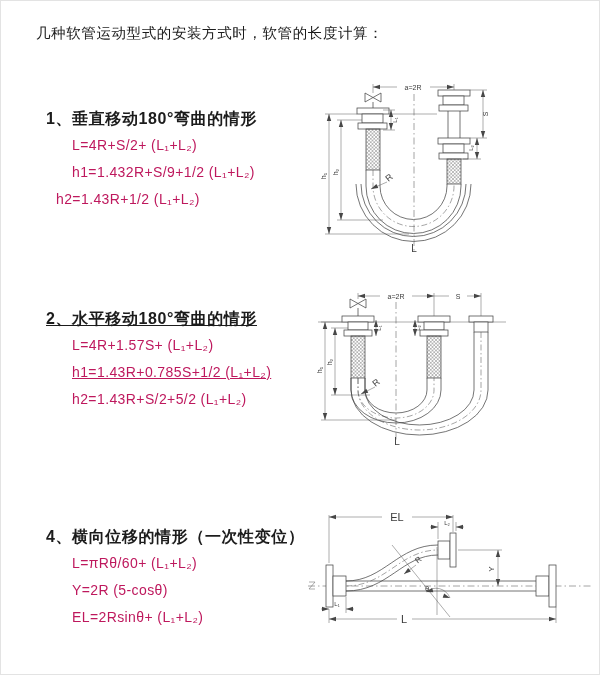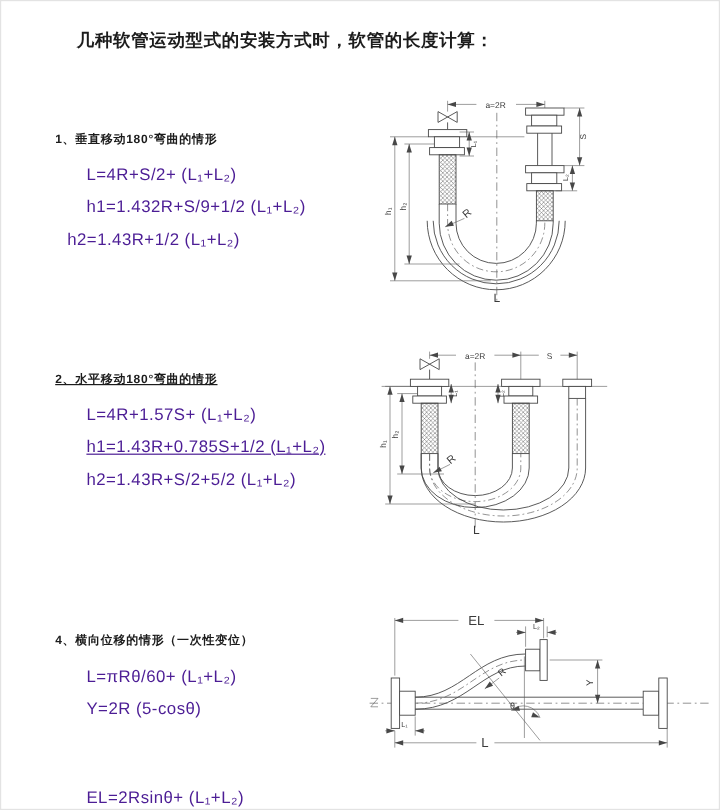--- a/index.html
+++ b/index.html
@@ -2,23 +2,23 @@
 <html><head>
 <meta charset="utf-8">
 <style>
   html,body{margin:0;padding:0;}
   body{
     width:600px;height:675px;background:#ffffff;position:relative;overflow:hidden;
     font-family:"Liberation Sans","DejaVu Sans",sans-serif;color:#1c1c1c;
   }
   .frame{position:absolute;left:0;top:0;width:598px;height:673px;border:1px solid #e3e3e3;}
   .abs{position:absolute;white-space:nowrap;}
-  .title{font-size:14.5px;font-weight:700;letter-spacing:.6px;margin-left:28px;}
-  .hd{font-size:10px;font-weight:700;letter-spacing:.6px;}
-  .fm{font-size:14px;font-weight:400;letter-spacing:.4px;color:#4c1d95;}
+  .title{font-size:14.5px;font-weight:400;letter-spacing:.6px;}
+  .hd{font-size:16px;font-weight:700;letter-spacing:.6px;}
+  .fm{font-size:14px;font-weight:400;letter-spacing:.4px;color:#be185d;}
   svg{position:absolute;overflow:visible;}
   .dln{stroke:#474747;fill:none;stroke-width:.75;}
   .dthin{stroke:#5a5a5a;fill:none;stroke-width:.5;}
   .cline{stroke:#5a5a5a;fill:none;stroke-width:.55;stroke-dasharray:7 3 1.5 3;}
   .cdash{stroke:#5a5a5a;fill:none;stroke-width:.55;stroke-dasharray:6 2.5 1.5 2.5;}
   .wht{fill:#ffffff;stroke:#474747;stroke-width:.75;}
   .brd{fill:url(#hx1);stroke:#474747;stroke-width:.75;}
   .brd2{fill:url(#hx2);stroke:#474747;stroke-width:.75;}
   .arr{fill:#474747;stroke:none;}
   .dlbl{fill:#3a3a3a;font-family:"Liberation Sans","DejaVu Sans",sans-serif;}
@@ -36,21 +36,21 @@
 <div class="abs fm" style="left:56px;top:191px;">h2=1.43R+1/2 (L₁+L₂)</div>
 
 <div class="abs hd" style="left:46px;top:309px;text-decoration:underline;">2、水平移动180°弯曲的情形</div>
 <div class="abs fm" style="left:72px;top:337px;">L=4R+1.57S+ (L₁+L₂)</div>
 <div class="abs fm" style="left:72px;top:364px;text-decoration:underline;">h1=1.43R+0.785S+1/2 (L₁+L₂)</div>
 <div class="abs fm" style="left:72px;top:391px;">h2=1.43R+S/2+5/2 (L₁+L₂)</div>
 
 <div class="abs hd" style="left:46px;top:527px;">4、横向位移的情形（一次性变位）</div>
 <div class="abs fm" style="left:72px;top:555px;">L=πRθ/60+ (L₁+L₂)</div>
 <div class="abs fm" style="left:72px;top:582px;">Y=2R (5-cosθ)</div>
-<div class="abs fm" style="left:72px;top:609px;margin-top:47px;">EL=2Rsinθ+ (L₁+L₂)</div>
+<div class="abs fm" style="left:72px;top:609px;">EL=2Rsinθ+ (L₁+L₂)</div>
 
 <svg style="left:313px;top:74px;" width="287" height="188" viewBox="0 0 287 188">
   <defs>
     <pattern id="hx1" width="3.5" height="3.5" patternUnits="userSpaceOnUse">
       <path d="M0,0 L3.5,3.5 M3.5,0 L0,3.5" stroke="#6a6a6a" stroke-width=".45"></path>
     </pattern>
     <path id="ar1" d="M0,0 L7,-2.2 L7,2.2 Z"></path>
   </defs>
 
   <g>

